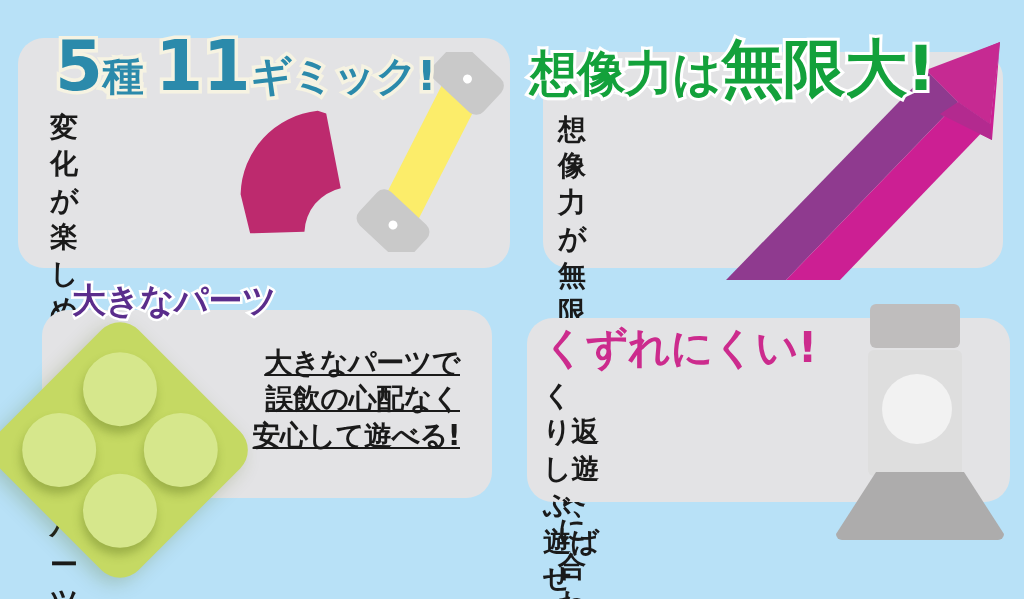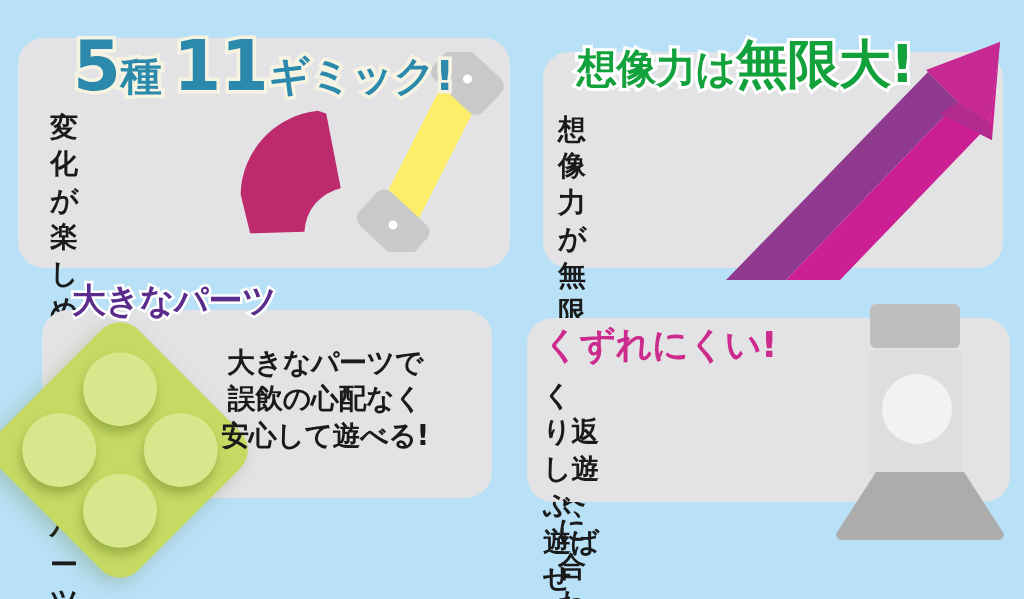--- a/index.html
+++ b/index.html
@@ -68,21 +68,21 @@
 
   
   .body-copy {
     position: absolute;
     color: #1a1a1a;
     font-weight: 800;
     line-height: 1.30;
     white-space: pre-line;
     letter-spacing: -0.5px;
   }
-  .align-right { text-align: center; }
+  .align-right { text-align: right; text-decoration: underline; }
 
   
   .art { position: absolute; }
 
   
   .brick-wrap {
     position: absolute;
     transform: rotate(45deg);
   }
   .brick-base {
@@ -134,21 +134,21 @@
     <svg class="art" style="left:338px; top:52px;" width="180" height="200" viewBox="0 0 180 200">
       <g transform="rotate(27 90 100)">
         <rect x="72" y="8" width="40" height="184" rx="14" fill="#fced6a"></rect>
         <rect x="58" y="-6" width="68" height="46" rx="10" fill="#c9c9c9" transform="rotate(16 92 17)"></rect>
         <circle cx="92" cy="17" r="4.5" fill="#ffffff"></circle>
         <rect x="58" y="158" width="68" height="46" rx="10" fill="#c9c9c9" transform="rotate(16 92 181)"></rect>
         <circle cx="92" cy="181" r="4.5" fill="#ffffff"></circle>
       </g>
     </svg>
 
-    <div class="heading h-teal" style="left:73px; top:32px; font-size:53px;">
+    <div class="heading h-teal" style="left:55px; top:32px; font-size:53px;">
       <span class="big">5</span><span class="small">種</span><span style="display:inline-block;width:12px;"></span><span class="big">11</span><span class="small">ギミック!</span>
     </div>
 
     <div class="body-copy" style="left:50px; top:110px; font-size:28px;">変化が楽しめる
 ギミックパーツ
 がいっぱい!</div>
   </div>
 
   <div class="panel">
 
@@ -160,21 +160,21 @@
 
       <polygon points="96,252 150,252 300,96 268,74" fill="#cc1f93"></polygon>
 
       <polygon points="238,44 310,14 300,96 268,74" fill="#9e3c97"></polygon>
 
       <polygon points="310,14 302,112 250,86 300,96" fill="#cc1f93"></polygon>
       <polygon points="310,14 236,42 268,74 300,96" fill="#c62a92"></polygon>
       <polygon points="302,112 250,86 268,74 300,96" fill="#b32a8f"></polygon>
     </svg>
 
-    <div class="heading h-green" style="left:577px; top:38px; font-size:40px;">
+    <div class="heading h-green" style="left:530px; top:38px; font-size:48px;">
       <span class="mid">想像力は</span><span class="big">無限大!</span>
     </div>
 
     <div class="body-copy" style="left:558px; top:112px; font-size:28px;">想像力が無限に育め
 成長に合わせて
 長く遊べる!</div>
   </div>
 
   <div class="panel">
 
@@ -203,21 +203,21 @@
 
     <div class="art" style="left:830px; top:302px; width:180px; height:240px;">
       <div class="grey-top" style="left:40px; top:2px;   width:90px;  height:44px;"></div>
       <div class="grey-body" style="left:38px; top:48px;  width:94px;  height:126px;"></div>
       <div class="grey-stud" style="left:52px; top:72px;  width:70px;  height:70px;"></div>
       <svg style="position:absolute; left:0px; top:170px;" width="180" height="70" viewBox="0 0 180 70">
         <path d="M46 0 L134 0 L174 62 A6 6 0 0 1 168 68 L12 68 A6 6 0 0 1 6 62 Z" fill="#adacac"></path>
       </svg>
     </div>
 
-    <div class="heading h-magenta" style="left:543px; top:327px; font-size:36px;">
+    <div class="heading h-magenta" style="left:543px; top:327px; font-size:42px;">
       <span class="mid">くずれにくい!</span>
     </div>
 
     <div class="body-copy" style="left:543px; top:378px; font-size:28px;">くり返し遊ぶ、遊ばせる
 ことで新たな発見や、
 指先・脳を刺激!</div>
   </div>
 
 </div>
 

